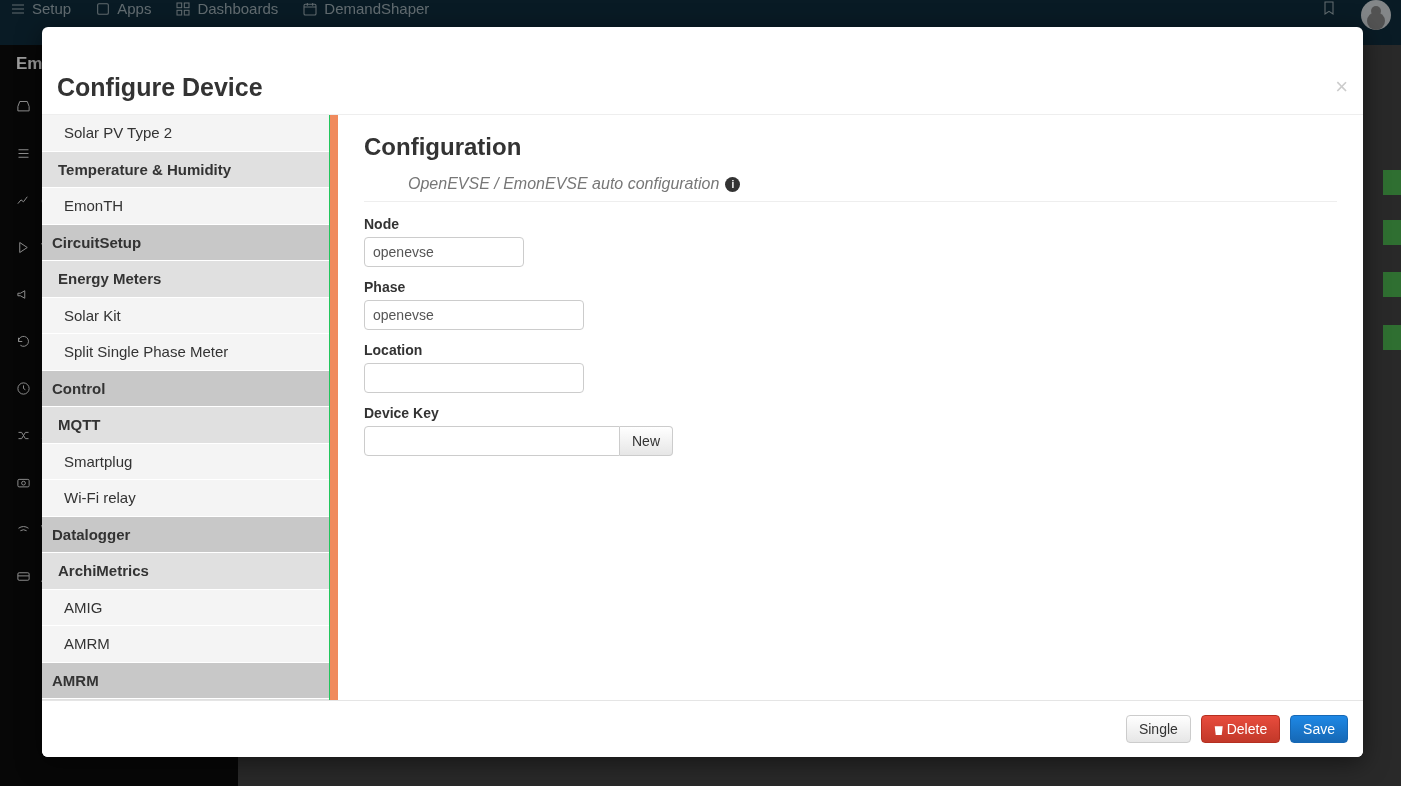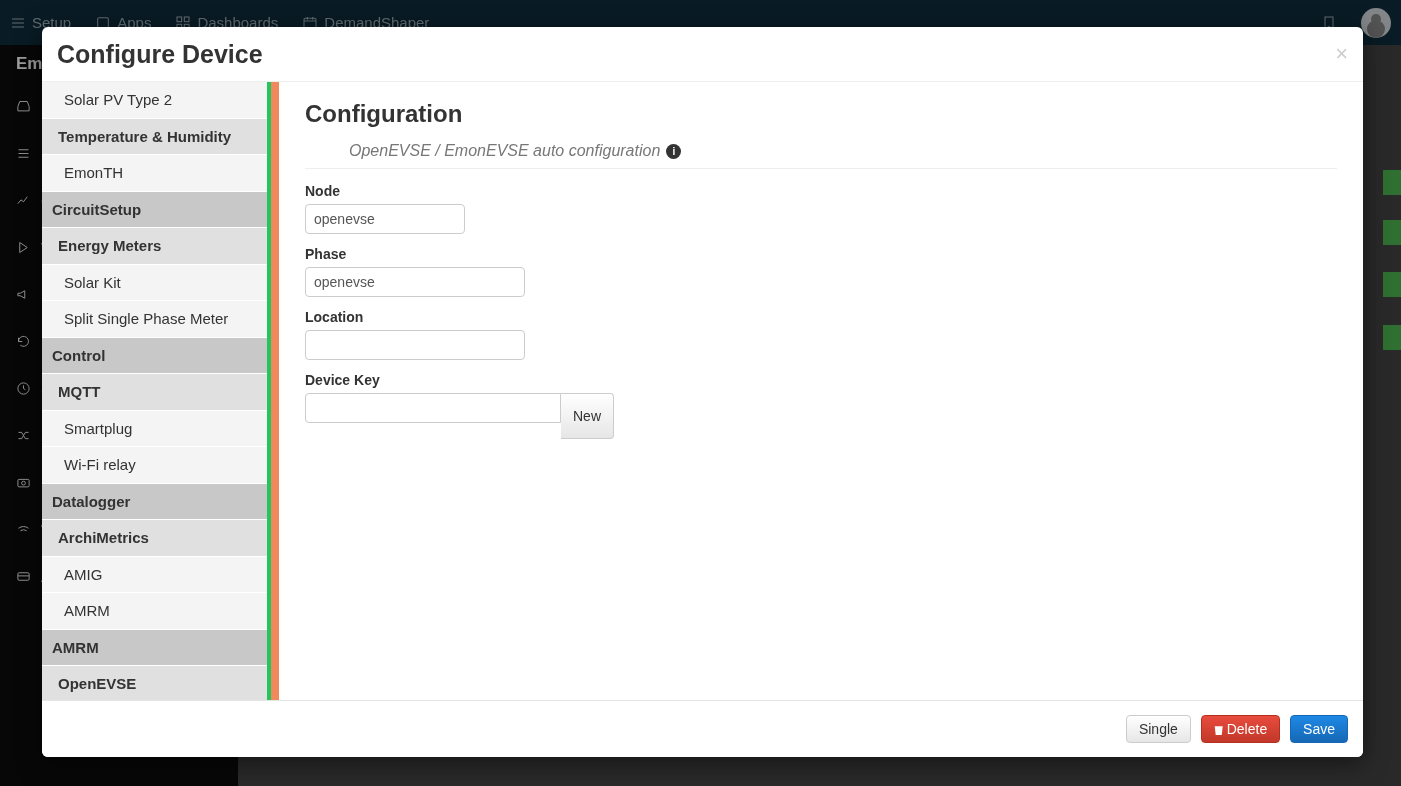--- a/index.html
+++ b/index.html
@@ -14,21 +14,21 @@
   position: relative;
 }
 
 
 .bg-topbar {
   position: absolute;
   top: 0; left: 0; right: 0;
   height: 45px;
   background: #0b2a3a;
   display: flex;
-  align-items: center;
+  align-items: flex-start;
   padding: 0 10px;
   color: #a0b0b8;
   opacity: 0.85;
   gap: 24px;
   font-size: 15px;
 }
 .bg-topbar .menu-item { display: flex; align-items: center; gap: 6px; }
 .bg-topbar .spacer { flex: 1; }
 .bg-topbar .avatar {
   width: 30px; height: 30px; border-radius: 50%;
@@ -76,41 +76,41 @@
   position: absolute;
   top: 27px; left: 42px; right: 38px;
   background: #fff;
   border-radius: 6px;
   box-shadow: 0 5px 25px rgba(0,0,0,0.5);
   display: flex;
   flex-direction: column;
   height: 730px;
 }
 .modal-header {
-  padding: 12px 15px 12px 15px;
+  padding: 4px 15px 12px 15px;
   border-bottom: 1px solid #eee;
-  display: flex; align-items: center;
+  display: flex; align-items: center; margin-top: 41px;
 }
 .modal-header h3 {
   font-size: 25px; font-weight: bold; color: #333; line-height: 1.2;
 }
 .modal-header .close {
   margin-left: auto; font-size: 22px; color: #ccc; cursor: pointer;
   background: none; border: none;
 }
 .modal-body {
   flex: 1; display: flex; overflow: hidden;
 }
 
 
 .tree {
-  width: 229px;
+  width: 288px;
   background: #14b8a6;
   overflow-y: auto;
-  border-right: 4px solid #22c55e;
+  border-right: 1px solid #22c55e;
   font-size: 15px;
 }
 .tree-row {
   padding: 8px 10px;
   border-bottom: 1px solid #fff;
   cursor: pointer;
   line-height: 1.3;
 }
 .tree-row.cat {
   background: #c8c8c8; font-weight: bold; padding-left: 10px;
@@ -154,21 +154,21 @@
 }
 .field .w-node { width: 160px; }
 .field .w-name, .field .w-loc { width: 220px; }
 .field .keyrow { display: flex; }
 .field .keyrow input {
   width: 256px; border-radius: 4px 0 0 4px;
 }
 .field .keyrow button {
   border: 1px solid #ccc; border-left: none;
   background: linear-gradient(#fff,#e6e6e6);
-  padding: 0 12px; height: 46px; border-radius: 0 4px 4px 0;
+  padding: 0 12px; height: 30px; border-radius: 0 4px 4px 0;
   font-size: 14px; color: #333; cursor: pointer;
 }
 
 
 .modal-footer {
   border-top: 1px solid #e5e5e5;
   padding: 14px 15px;
   background: #fff;
   text-align: right;
   border-radius: 0 0 6px 6px;

